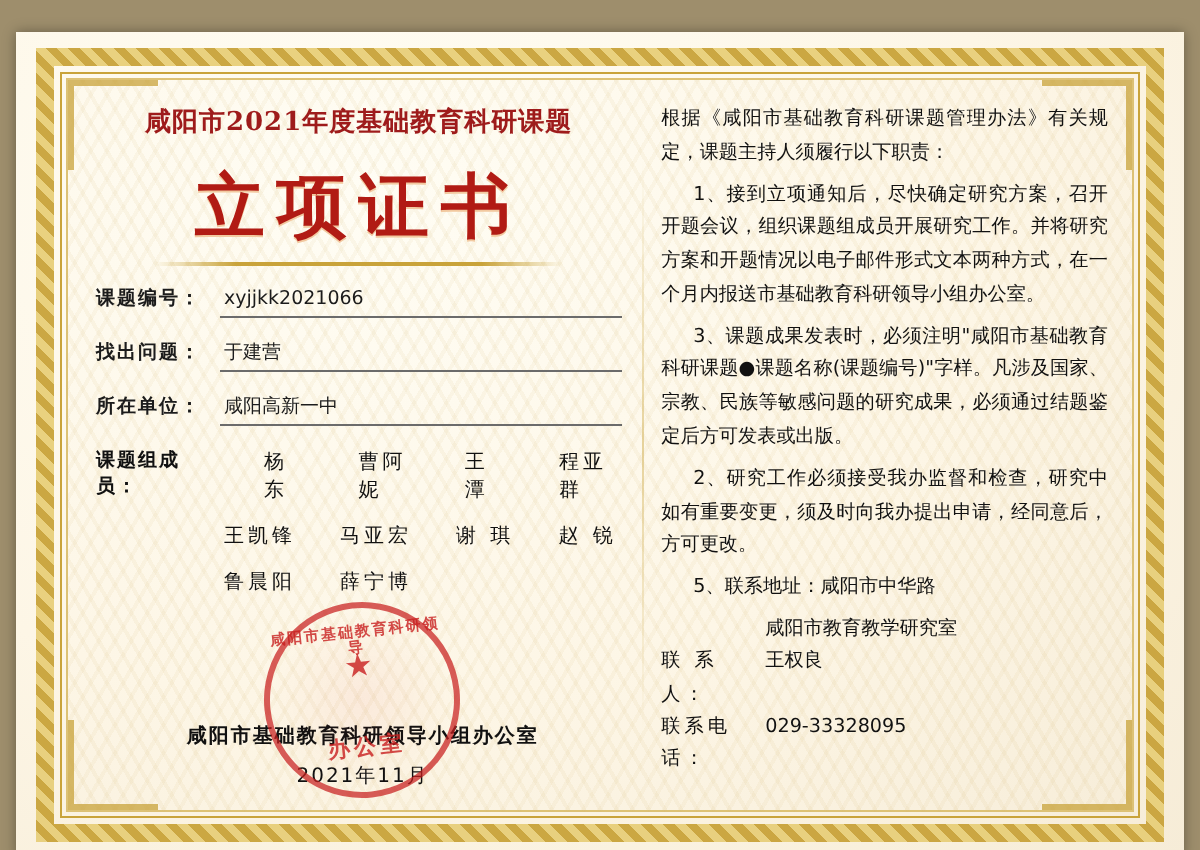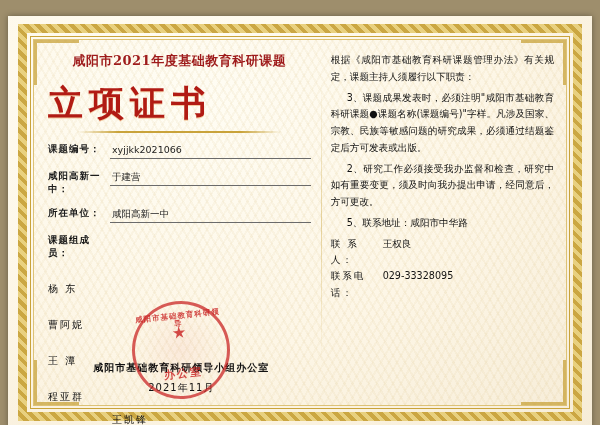--- a/index.html
+++ b/index.html
@@ -64,20 +64,21 @@
   .title-line{
     text-align:center;
     font-family:"DejaVu Serif","Liberation Serif",serif;
     font-weight:bold;
     font-size:13px;
     color:#9e1b1b;
     letter-spacing:.5px;
     margin-top:2px;
   }
   .big-title{
+    text-align:center;
     font-family:"DejaVu Serif","Liberation Serif",serif;
     font-weight:bold;
     font-size:35px;
     color:#b11b14;
     letter-spacing:6px;
     margin:10px 0 4px 0;
     text-shadow:0 1px 0 #f2c9a0;
   }
   .rule{
     width:78%;margin:2px auto 10px auto;height:2px;
@@ -89,21 +90,21 @@
   }
   .field .lbl{
     width:62px;flex:none;font-weight:bold;letter-spacing:1px;
   }
   .field .val{
     flex:1;border-bottom:1px solid #6b6b6b;padding:0 2px 2px 2px;min-height:13px;line-height:13px;
   }
   .members{margin-top:2px;}
   .members .row{
     display:flex;justify-content:flex-start;gap:22px;
-    font-size:10px;margin-bottom:9px;padding-left:64px;color:#111;flex-direction:column;
+    font-size:10px;margin-bottom:9px;padding-left:64px;color:#111;
   }
   .members .row span{letter-spacing:2px;}
   .members .firstrow{padding-left:0;}
   .members .firstrow .lbl{
     width:62px;flex:none;font-weight:bold;font-size:9.5px;letter-spacing:1px;
   }
   .footer{
     position:absolute;bottom:4px;left:0;right:0;text-align:center;
   }
   .footer .org{font-size:10px;font-weight:bold;color:#111;letter-spacing:1px;}
@@ -164,21 +165,21 @@
       <div class="left">
         <div class="title-line">咸阳市2021年度基础教育科研课题</div>
         <div class="big-title">立项证书</div>
         <div class="rule"></div>
 
         <div class="field">
           <div class="lbl">课题编号：</div>
           <div class="val">xyjjkk2021066</div>
         </div>
         <div class="field">
-          <div class="lbl">咸阳高新一中：</div>
+          <div class="lbl">找出问题：</div>
           <div class="val">于建营</div>
         </div>
         <div class="field">
           <div class="lbl">所在单位：</div>
           <div class="val">咸阳高新一中</div>
         </div>
 
         <div class="members">
           <div class="row firstrow">
             <div class="lbl">课题组成员：</div>
@@ -207,27 +208,29 @@
             <div class="star">★</div>
             <div class="btm">办公室</div>
           </div>
         </div>
       </div>
 
       <div class="vdiv"></div>
 
       <div class="right">
         <div class="r-para r-head">根据《咸阳市基础教育科研课题管理办法》有关规定，课题主持人须履行以下职责：</div>
+        <div class="r-para r-item indent">1、接到立项通知后，尽快确定研究方案，召开开题会议，组织课题组成员开展研究工作。并将研究方案和开题情况以电子邮件形式文本两种方式，在一个月内报送市基础教育科研领导小组办公室。</div>
         <div class="r-para r-item indent">3、课题成果发表时，必须注明"咸阳市基础教育科研课题●课题名称(课题编号)"字样。凡涉及国家、宗教、民族等敏感问题的研究成果，必须通过结题鉴定后方可发表或出版。</div>
         <div class="r-para r-item indent">2、研究工作必须接受我办监督和检查，研究中如有重要变更，须及时向我办提出申请，经同意后，方可更改。</div>
         <div class="r-para r-item indent">5、联系地址：咸阳市中华路</div>
 
         <div class="r-contact">
           <div class="r-line">
             <div class="k"></div>
+            <div class="v">咸阳市教育教学研究室</div>
           </div>
           <div class="r-line">
             <div class="k">联 系 人：</div>
             <div class="v">王权良</div>
           </div>
           <div class="r-line">
             <div class="k">联系电话：</div>
             <div class="v">029-33328095</div>
           </div>
 

